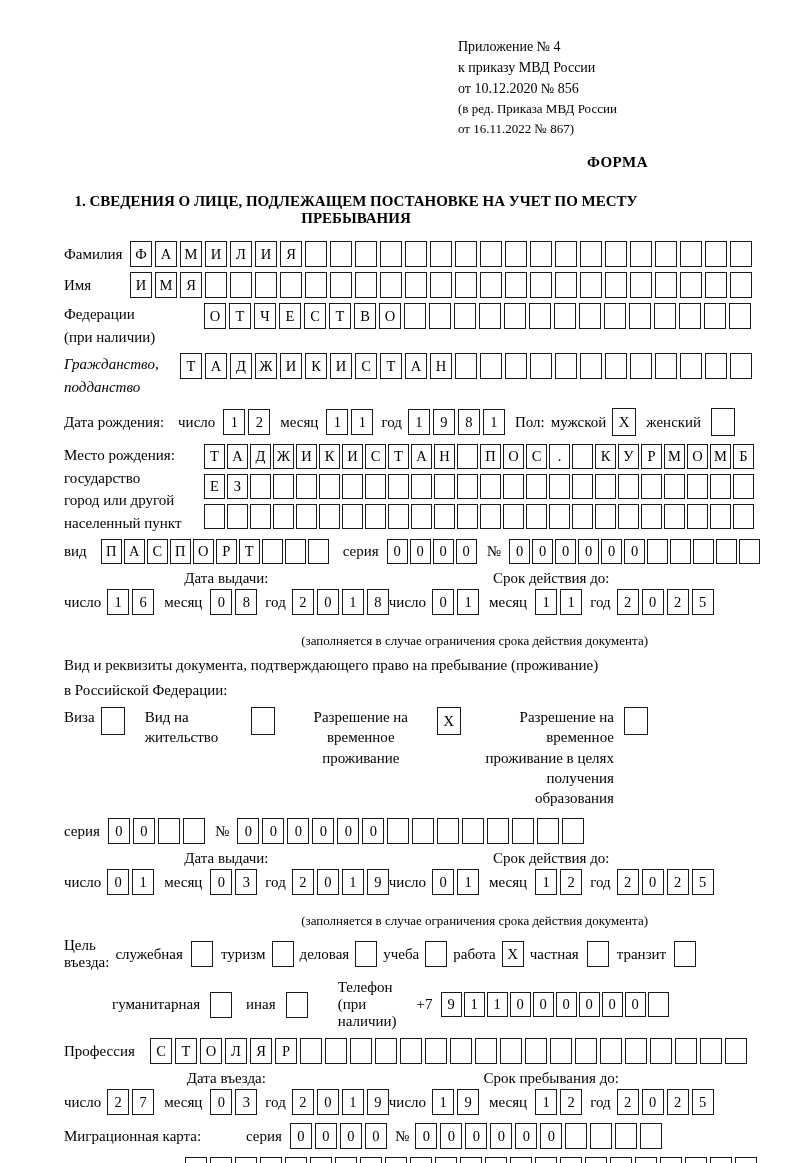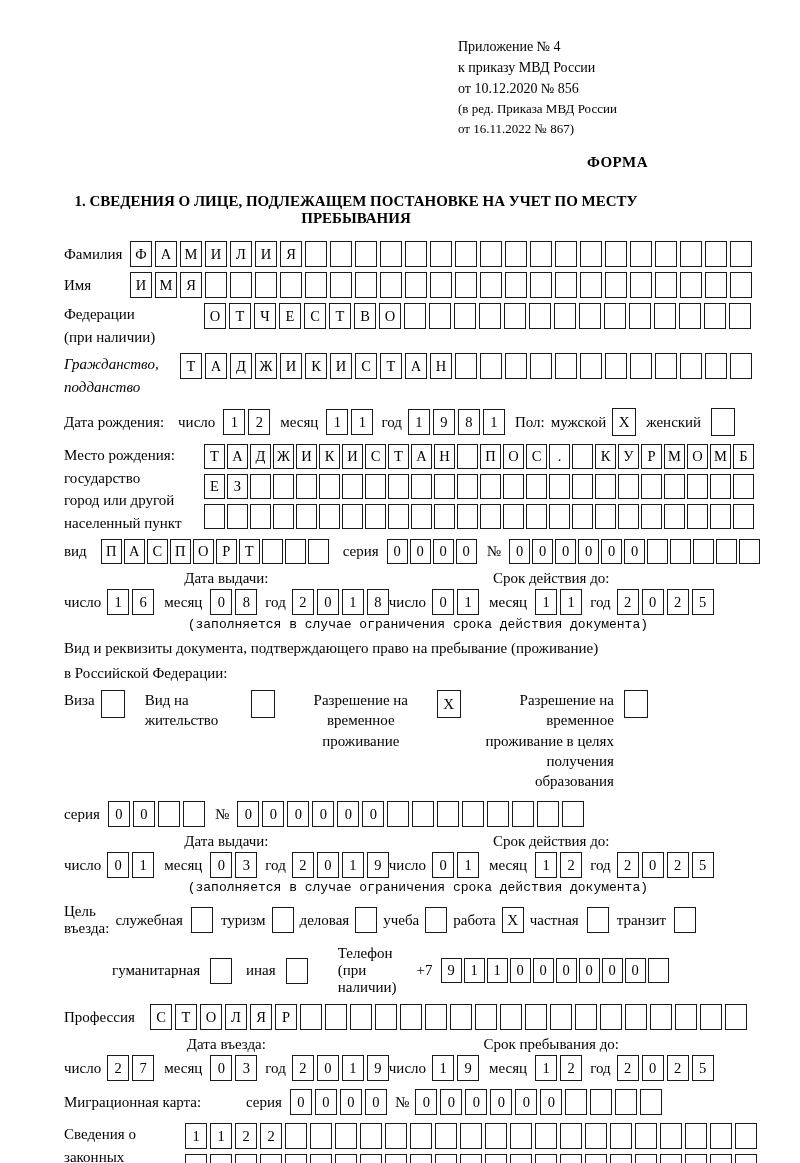--- a/index.html
+++ b/index.html
@@ -54,21 +54,21 @@
   .g14 { margin-left:14px; } .g20 { margin-left:20px; } .g30 { margin-left:30px; }
 
   
   .doc-heading { text-align:center; font-weight:bold; font-size:14.5px; margin-top:8px; }
 
   
   .date-cols { display:flex; justify-content:space-between; margin-top:6px; padding-right:44px; }
   .date-col { display:flex; flex-direction:column;justify-content:flex-end; }
   .date-heading { text-align:center; font-size:15px; }
   .date-row { display:flex; align-items:center; margin-top:2px; }
-  .note { text-align:right; font-size:13px; margin-top:2px;font-family:Liberation Mono, monospace; }
+  .note { text-align:right; font-size:13px; margin-top:18px; }
 
   .perm-row { display:flex; align-items:flex-start; margin-top:8px; }
   .perm-item { display:flex; align-items:flex-start; }
   .perm-label { line-height:1.35; }
   .perm-label.c2 { max-width:176px; text-align:center; }
   .perm-label.c3 { max-width:186px; text-align:right; }
 </style>
 </head>
 <body>
 

